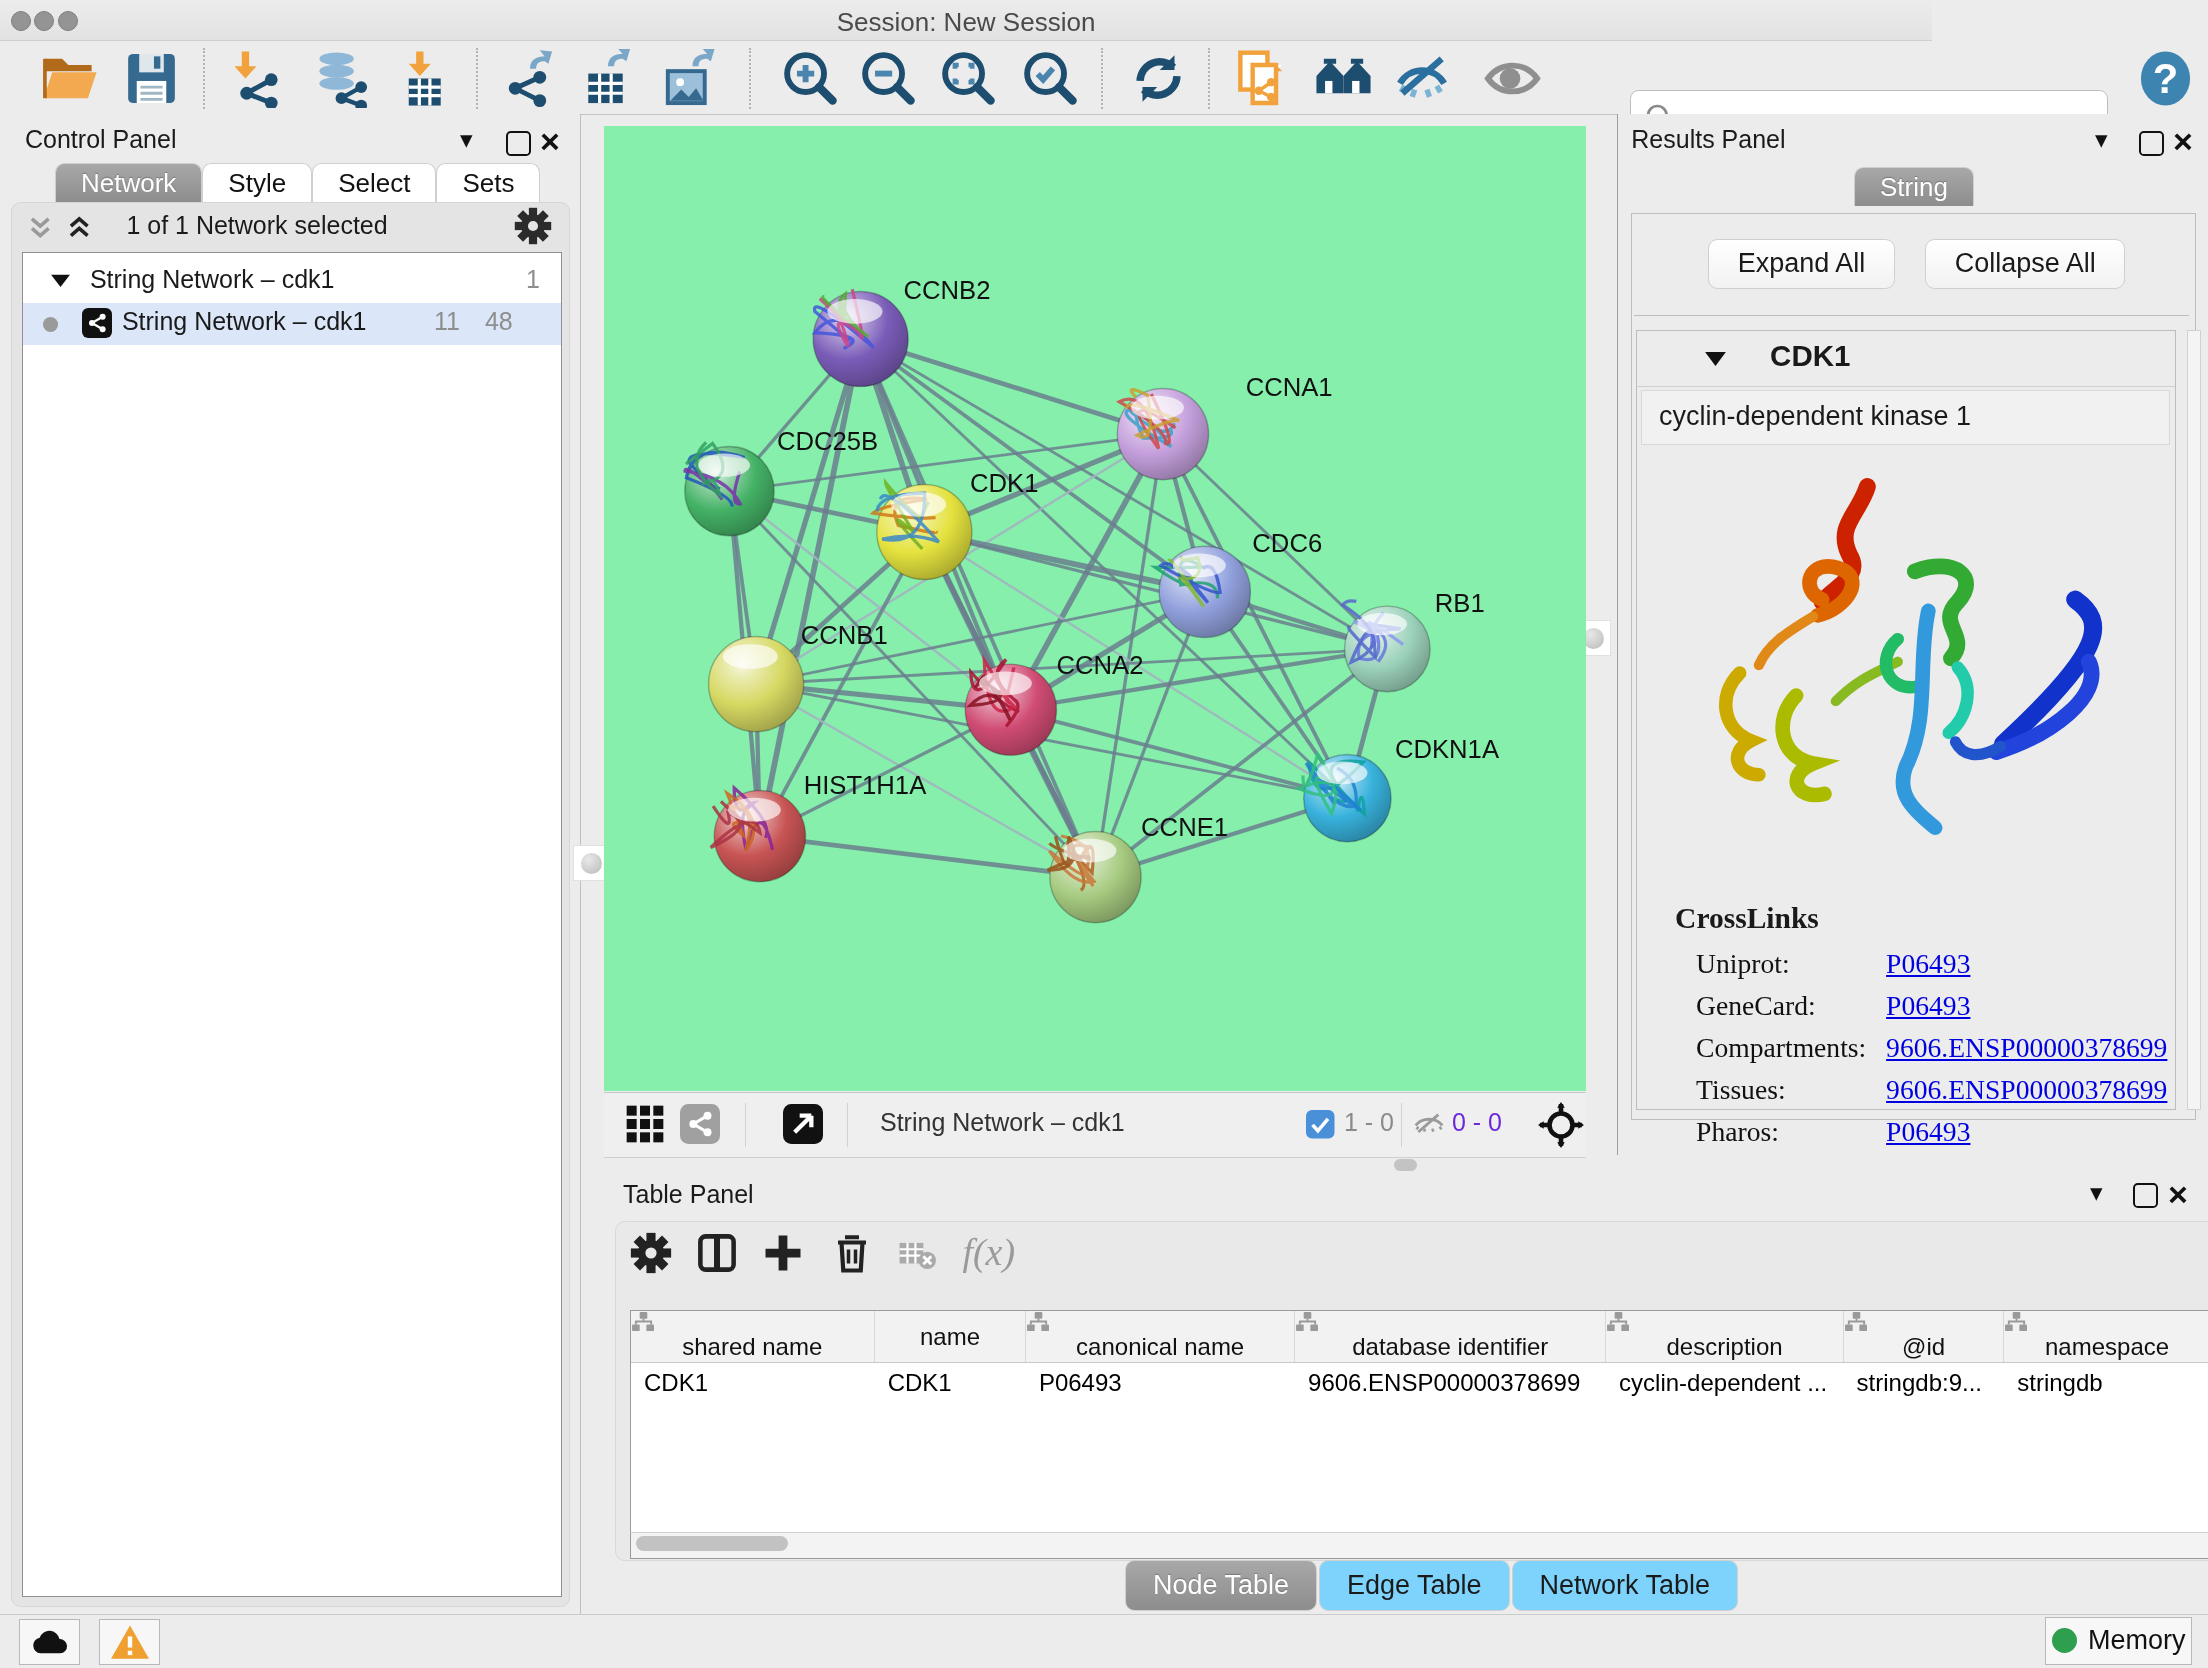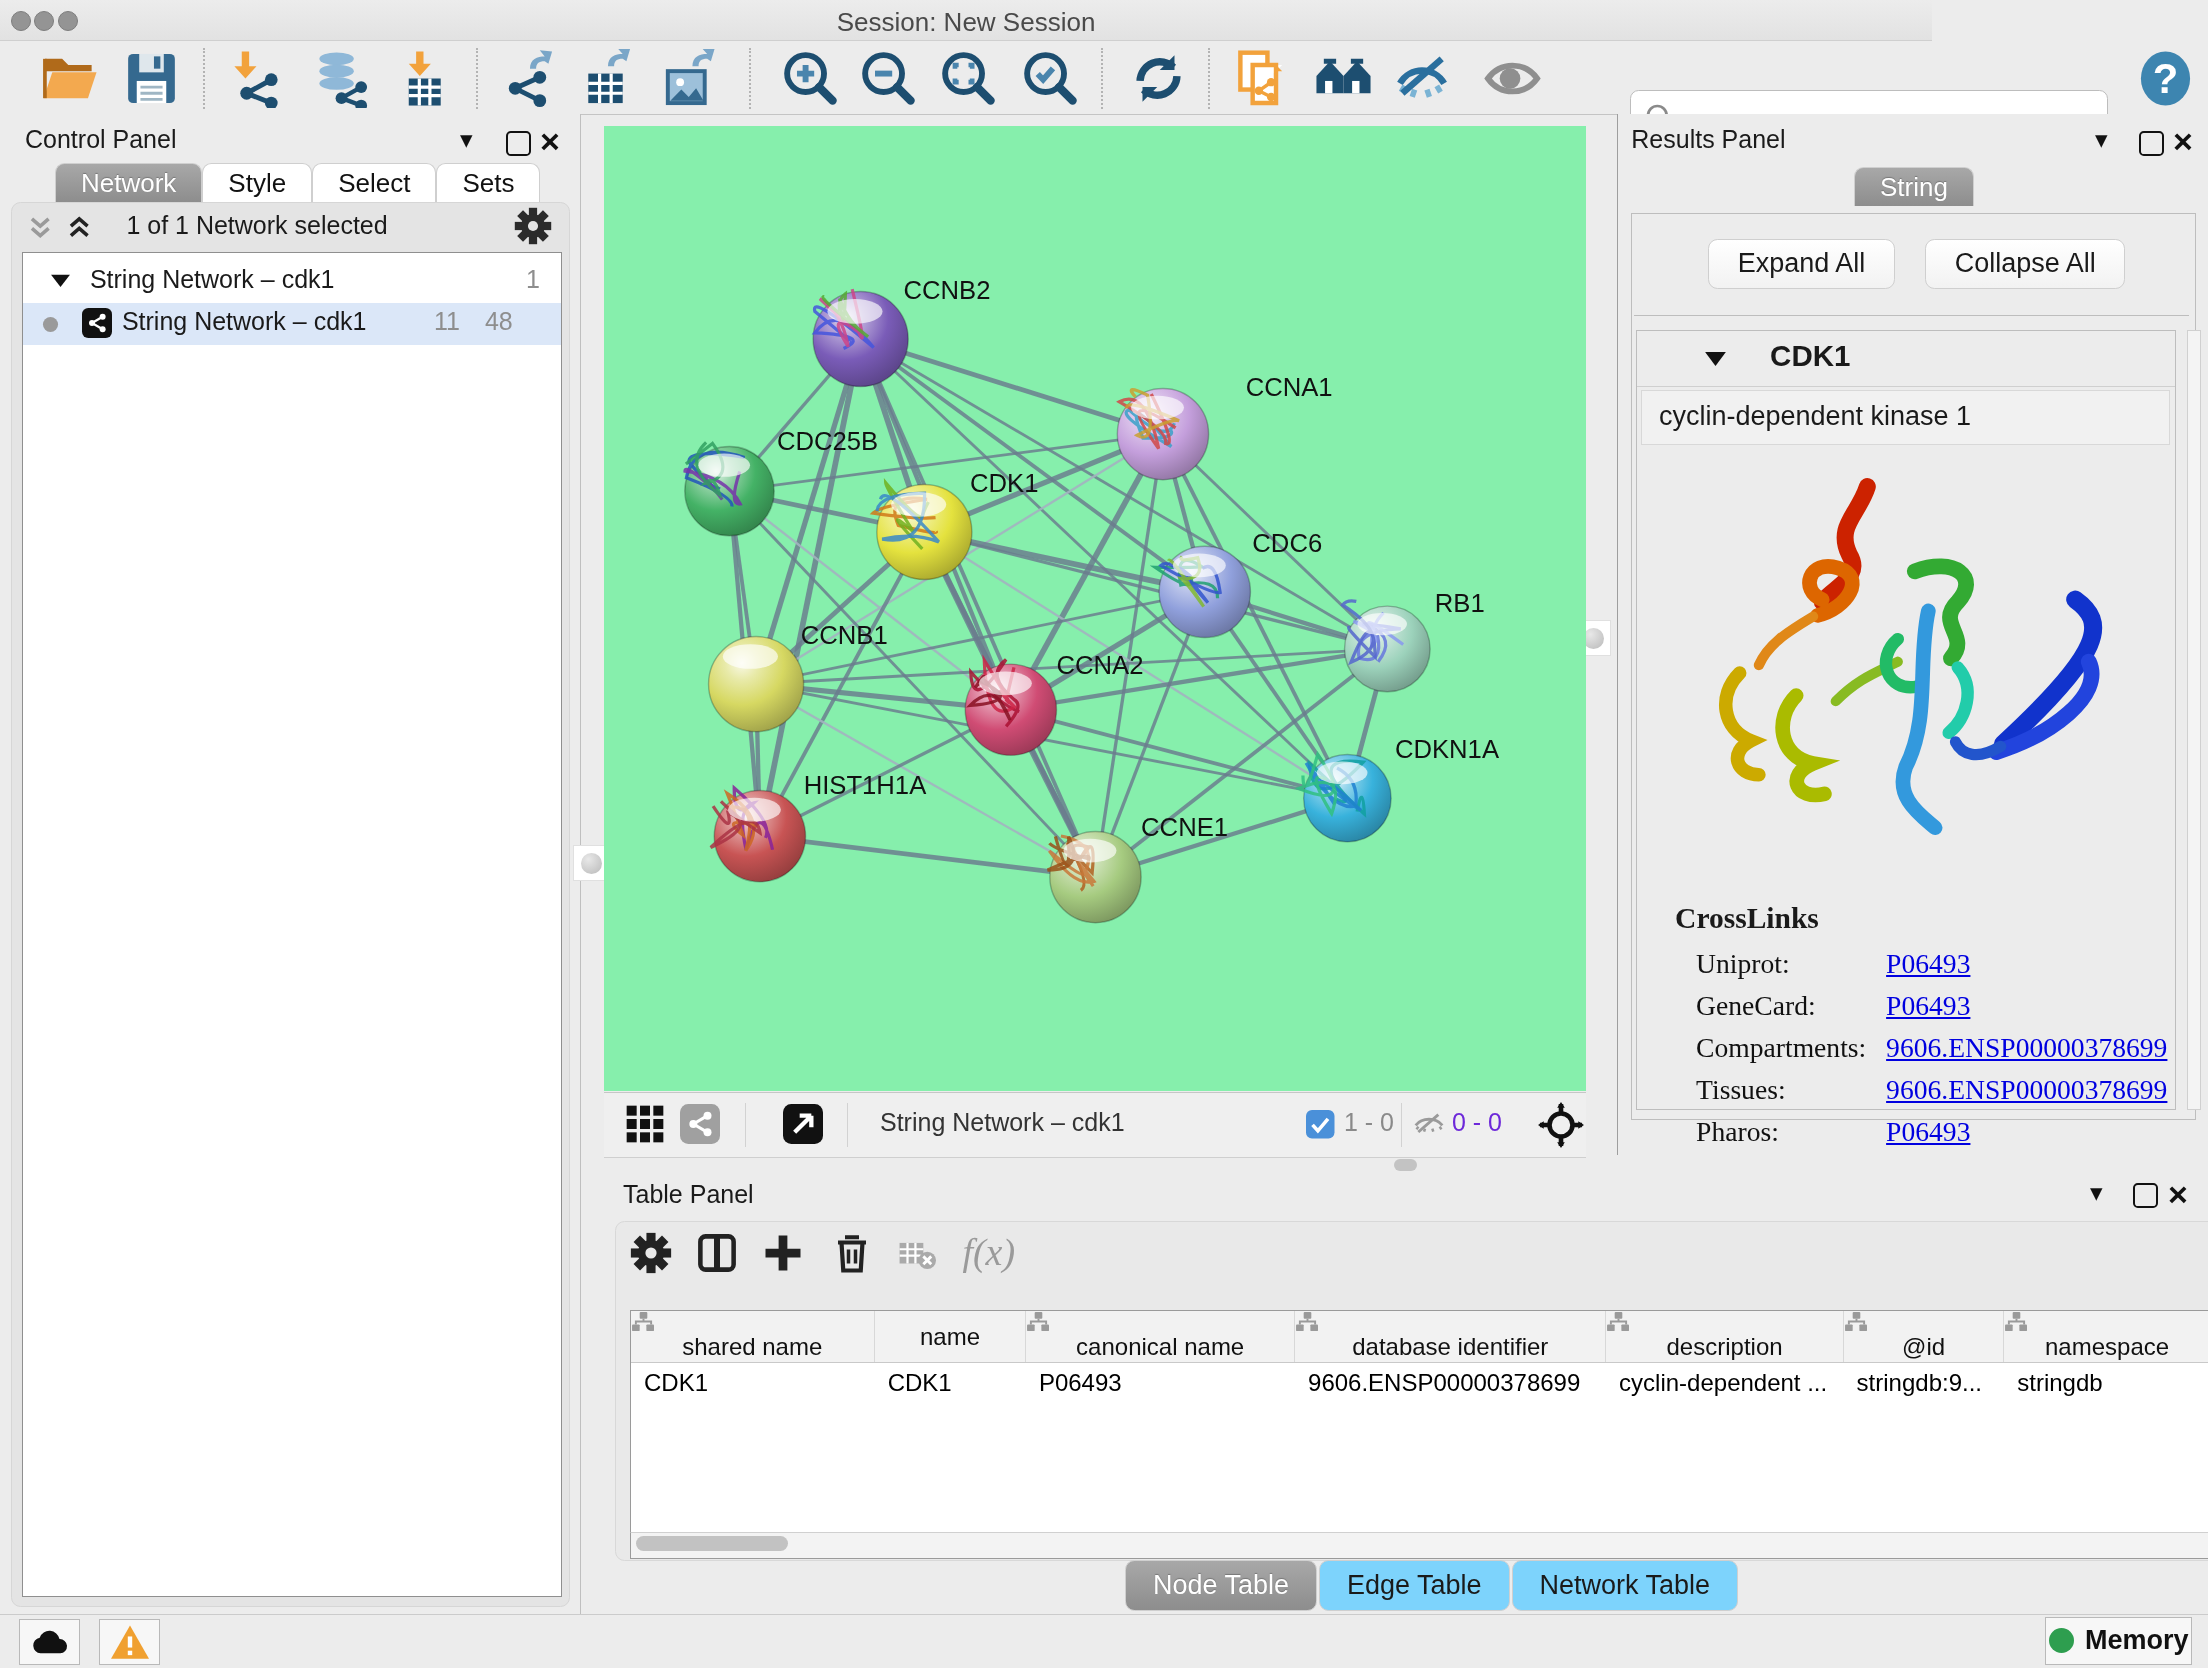--- a/index.html
+++ b/index.html
@@ -56,21 +56,21 @@
   #tablewrap{left:13.3px;top:88px;width:1580px;height:223px;background:#fff;border:1.9px solid #9a9a9a;border-right:none;overflow:hidden;}
   table{border-collapse:collapse;table-layout:fixed;font-size:24px;}
   th{background:#f2f2f2;border-right:1.9px solid #d8d8d8;border-bottom:1.9px solid #c9c9c9;font-weight:normal;height:42px;text-align:center;color:#111;white-space:nowrap;overflow:hidden;}
   td{height:40px;padding:0 13.3px;white-space:nowrap;overflow:hidden;color:#000;}
   .hicon{vertical-align:-1.9px;margin-right:7.6px;}
   #hscroll{left:13.3px;top:310px;width:1580px;height:25px;background:#f3f3f3;border:1.9px solid #9a9a9a;border-top:1px solid #d0d0d0;}
   #hthumb{left:5.7px;top:2.9px;width:152px;height:15px;background:#c2c2c2;border-radius:7.6px;}
   .btab{display:inline-block;height:49px;line-height:49px;padding:0 27px;font-size:27px;background:#7dd3fc;border:1px solid #cfcfcf;border-radius:9.5px;margin-right:1.9px;}
   .btab.sel{background:linear-gradient(#a8a8a8,#8d8d8d);color:#fff;text-shadow:0 -1px 1px #777;border-radius:9.5px;text-align:right;}
   
-  #statusbar{left:0;top:1614px;width:2208px;height:54px;background:#ececec;border-top:1.9px solid #cbcbcb;font-weight:bold;}
+  #statusbar{left:0;top:1614px;width:2208px;height:54px;background:#ececec;border-top:1.9px solid #cbcbcb;}
   .sbtn{width:59px;height:44px;border:1.9px solid #b9b9b9;background:#f7f7f7;top:3.8px;display:flex;align-items:center;justify-content:center;}
   #membtn{left:2045px;top:1.9px;width:145px;height:46px;border:1.9px solid #b9b9b9;background:#f7f7f7;display:flex;align-items:center;justify-content:center;font-size:27px;color:#111;}
   #membtn b{width:25px;height:25px;border-radius:50%;background:#2e9e4f;margin-right:11.4px;}
   svg{display:block;}
   text{font-family:"Liberation Sans","DejaVu Sans",sans-serif;}
 </style>
 </head>
 <body>
 
 <div id="win">

